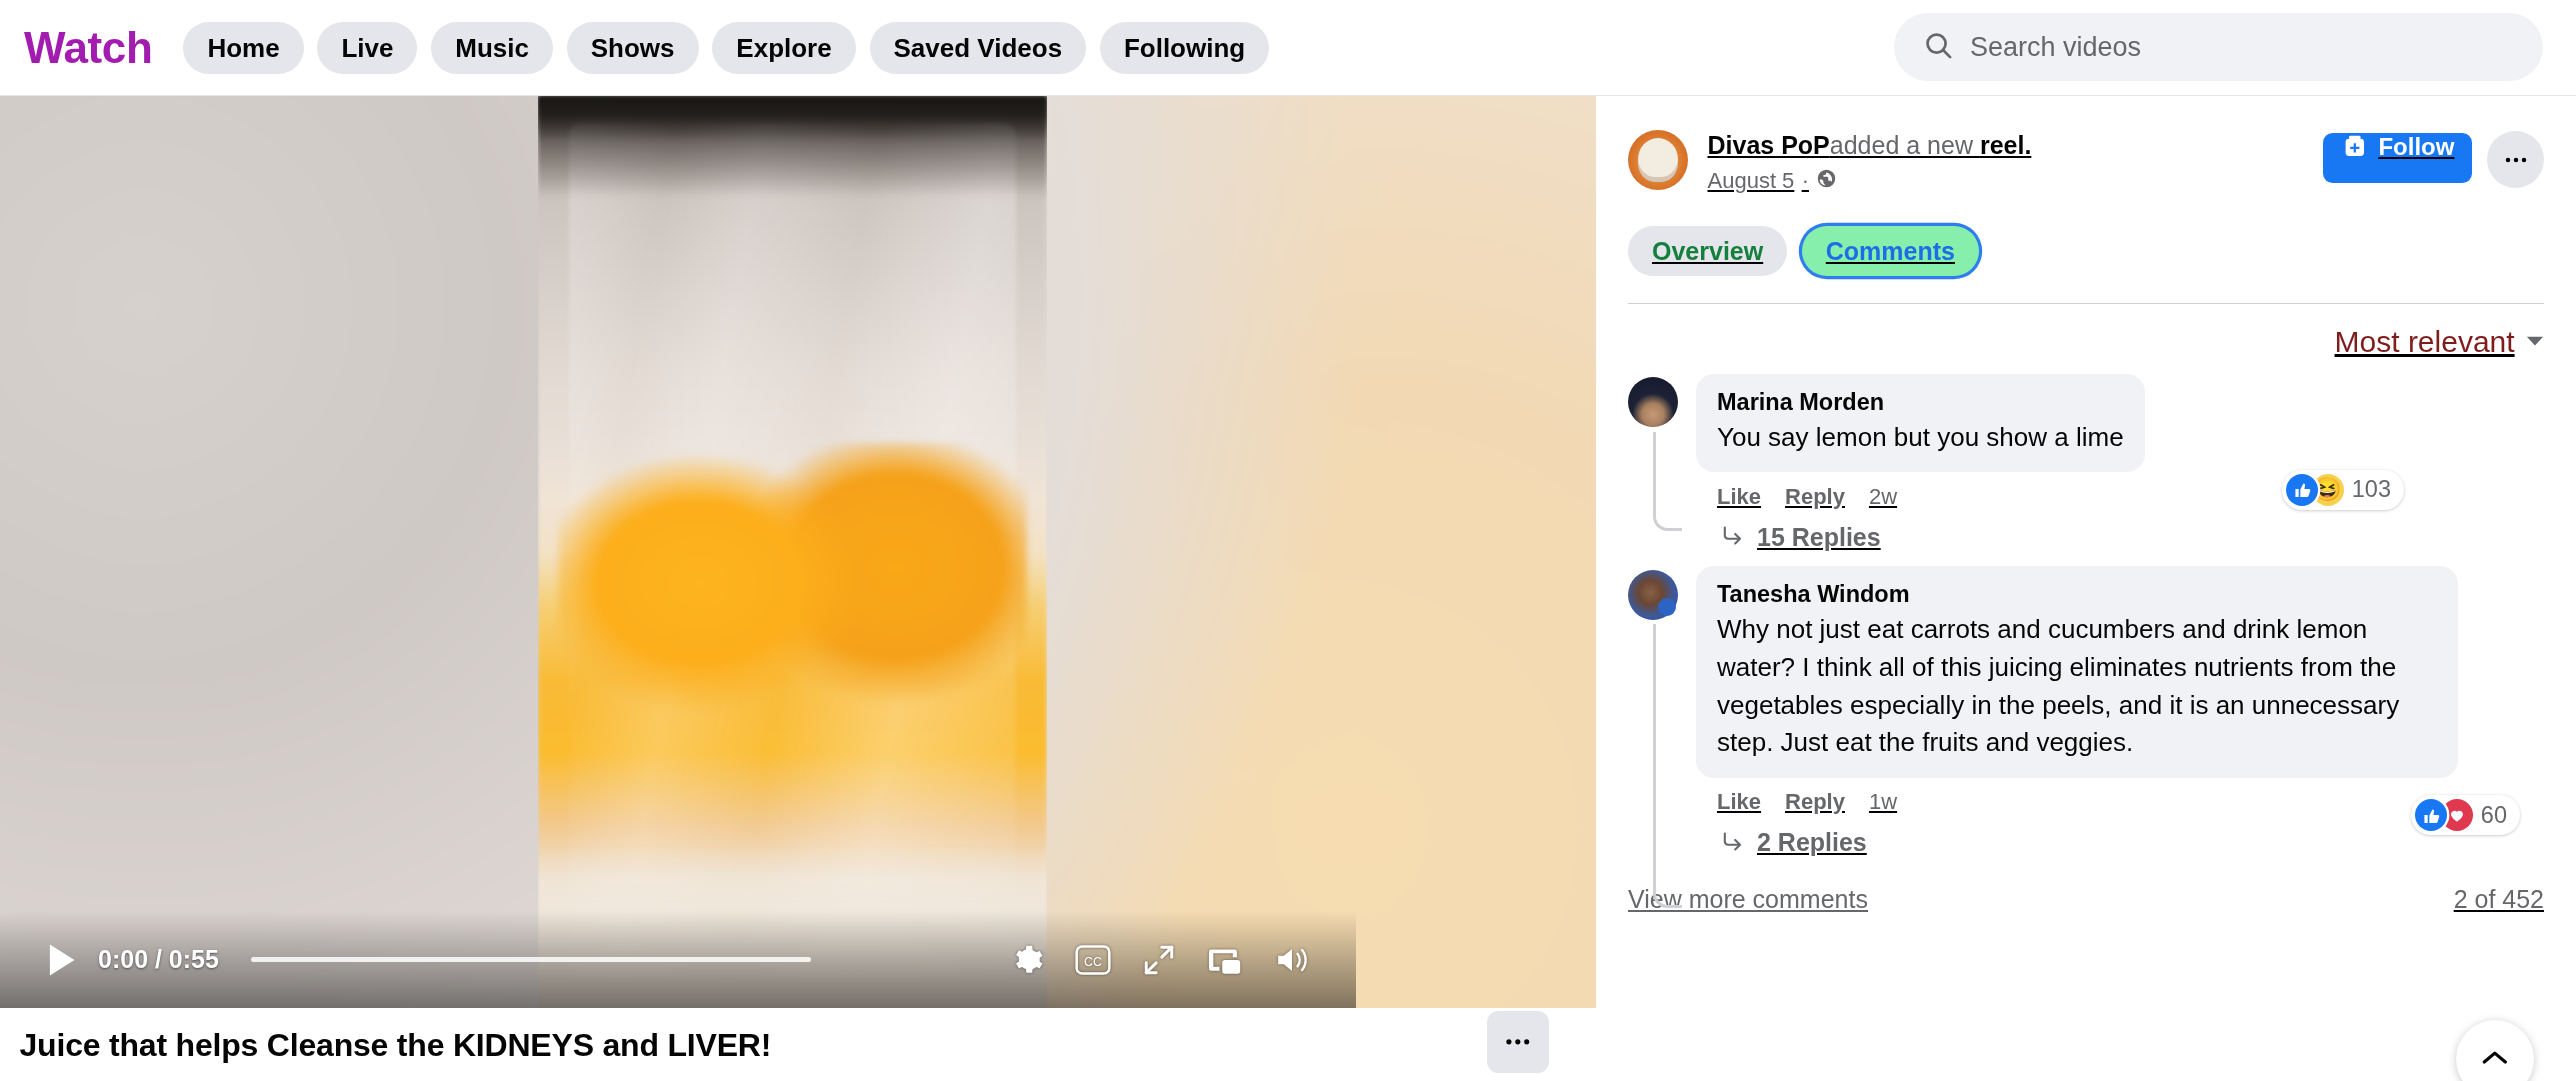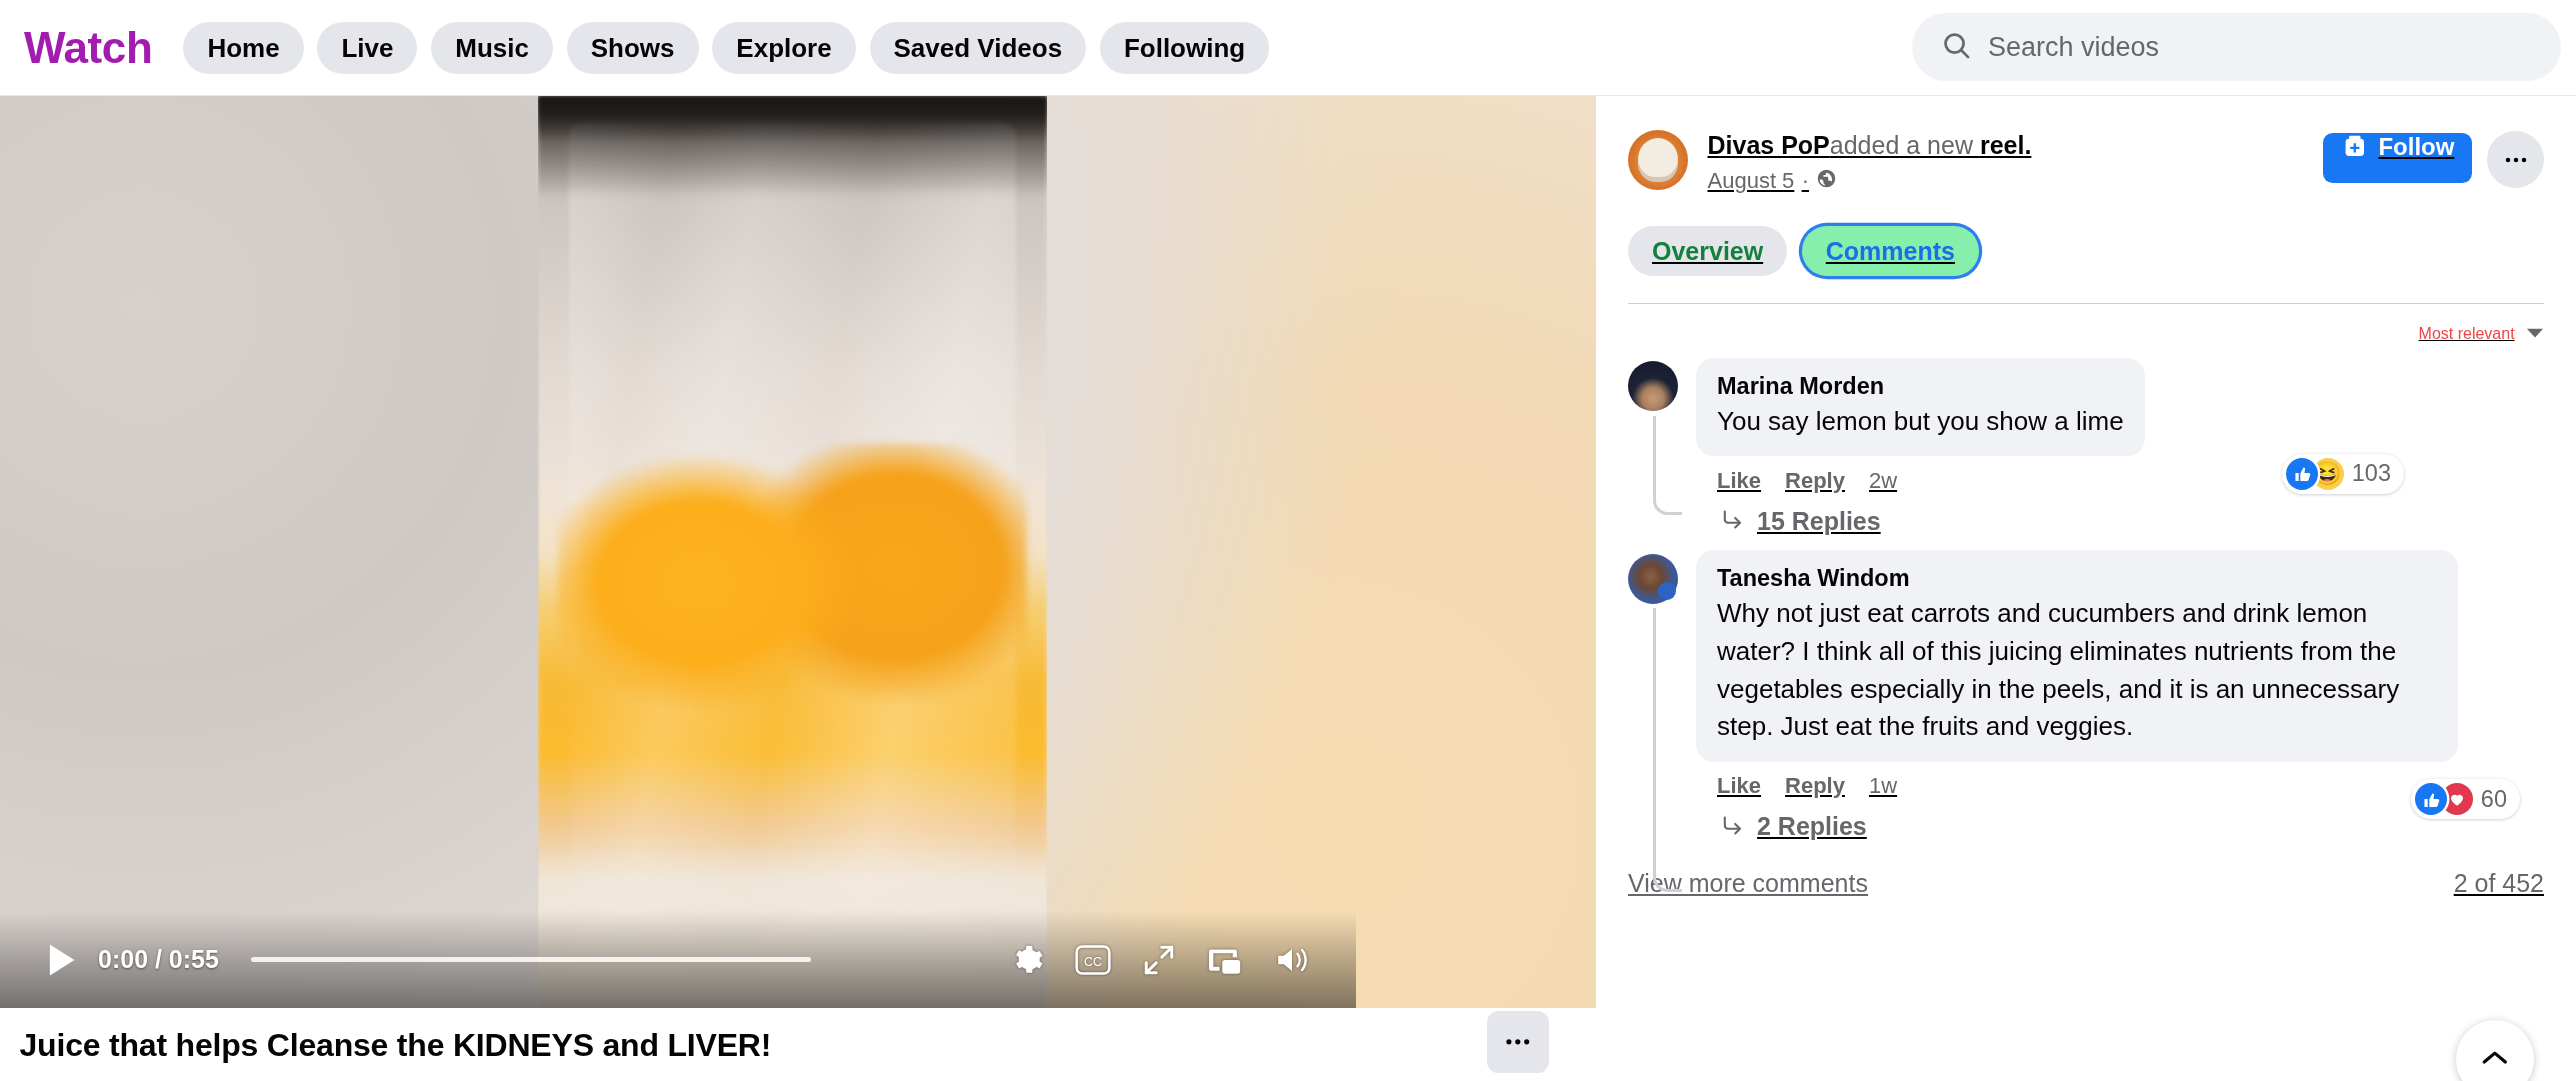--- a/index.html
+++ b/index.html
@@ -24,21 +24,21 @@
   }
   .navpills { display: flex; align-items: flex-start; gap: 13.8px; }
   .pill {
     background: #e4e6eb; color: #050505;
     border-radius: 32px; padding: 0 24px;
     height: 52px; line-height: 52px;
     font-size: 26px; font-weight: bold; white-space: nowrap;
     cursor: pointer;
   }
   .searchwrap {
-    position: absolute; right: 15px; top: 13px;
+    position: absolute; right: 33px; top: 13px;
     width: 649px; height: 68px;
     background: #f0f2f5; border-radius: 37px;
     display: flex; align-items: center; padding-left: 29px;
   }
   .searchwrap svg { flex: 0 0 auto; }
   .searchinput {
     border: none; outline: none; background: transparent;
     font-family: "Liberation Sans", sans-serif;
     font-size: 27px; color: #050505; margin-left: 16px;
     width: 519px;
@@ -179,21 +179,21 @@
     height: 50px; line-height: 50px; border-radius: 27.6px; padding: 0 24px;
     font-size: 25px; font-weight: bold; cursor: pointer;
     background: #e4e6eb; color: #15803d;
   }
   .tab.active {
     background: #86efac; color: #1d6ce8;
     box-shadow: 0 0 0 3.2px #2f7ef0; border-radius: 27.6px;
   }
 
   .sortrow { display: flex; justify-content: flex-end; align-items: center; gap: 11.4px; padding: 21px 0 14.6px 0; cursor: pointer; }
-  .sortlbl { font-size: 16px; color: #ef4444; }
+  .sortlbl { font-size: 30px; color: #7f1d1d; }
 
   .comment { display: flex; position: relative; margin-bottom: 6.5px; }
   .cavatar { width: 50px; height: 50px; border-radius: 50%; flex: 0 0 auto; margin-top: 3.2px; }
   .cav1 { background: radial-gradient(circle at 50% 75%, #c59a7a 0%, #a9805f 24%, #1d2236 46%, #12172b 100%); }
   .cav2 { background: radial-gradient(circle at 45% 45%, #8a6148 0%, #6b4733 30%, #3b5a9e 62%, #2b4b8c 100%); position: relative; }
   .cav2::after { content:""; position:absolute; right:1.6px; bottom:3.2px; width:18px; height:18px; border-radius:50%; background:#2d64c4; }
   .threadline {
     position: absolute; left: 24px; top: 57px; width: 3.2px;
     background: #ced0d4; border-bottom-left-radius: 0;
   }

